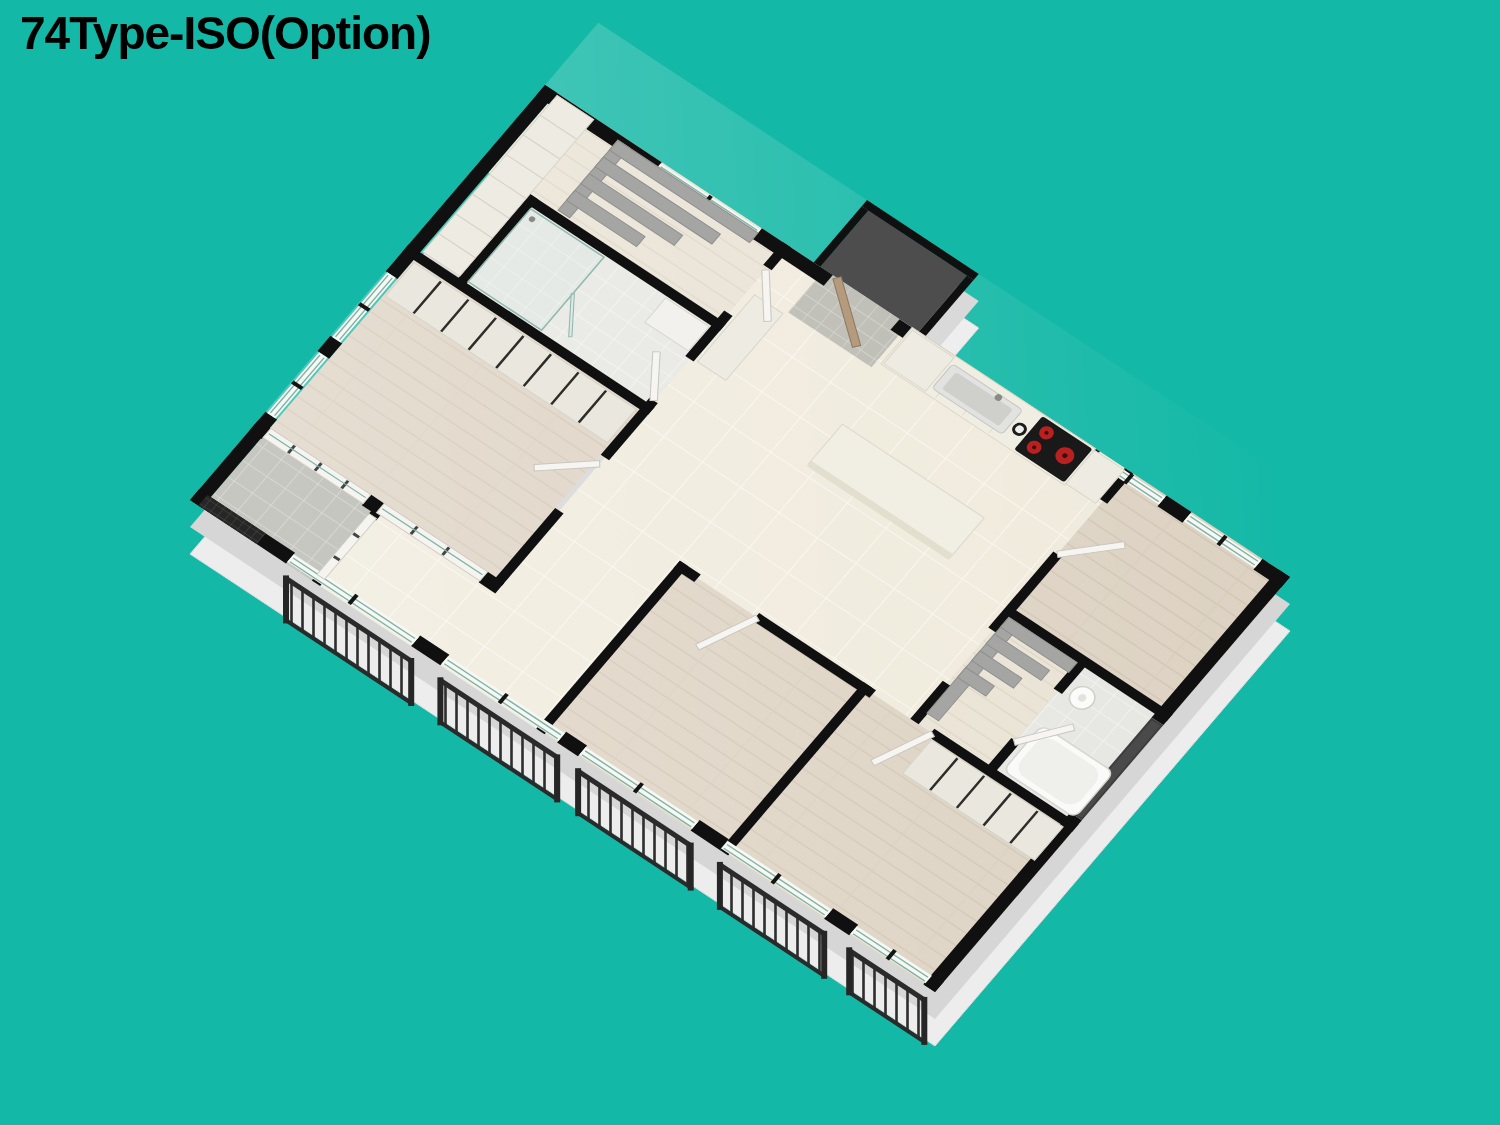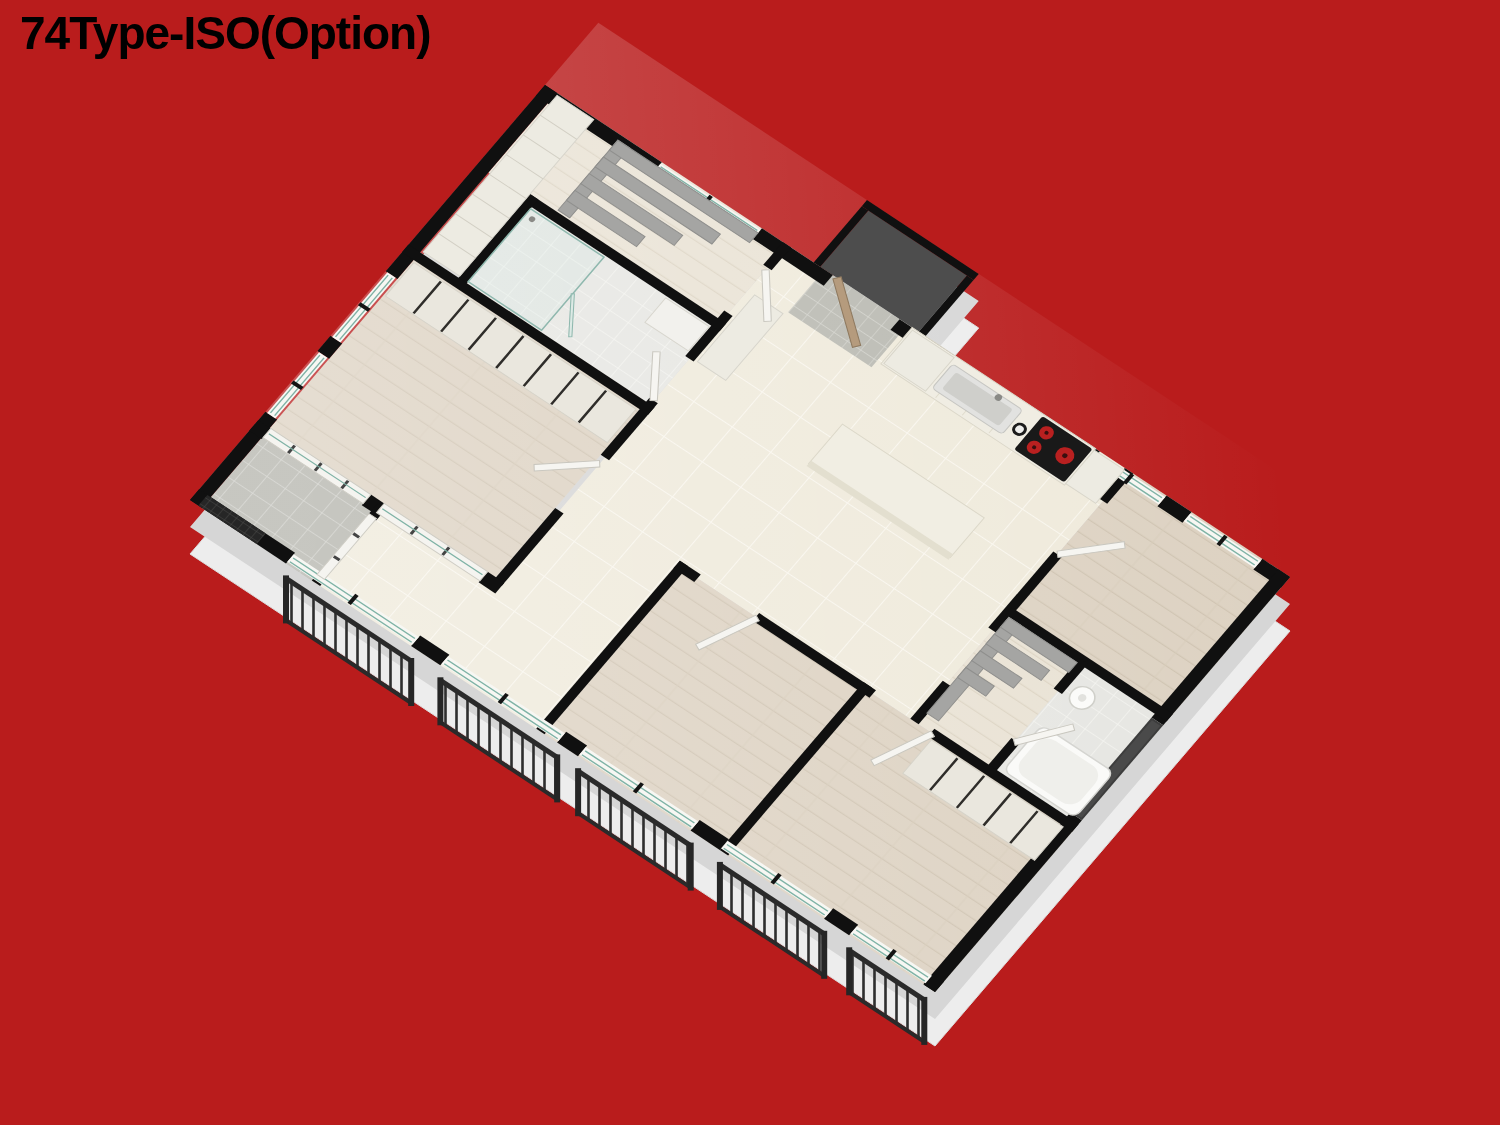--- a/index.html
+++ b/index.html
@@ -1,17 +1,17 @@
 <!DOCTYPE html>
 <html><head>
 <meta charset="utf-8">
 <title>74Type-ISO(Option)</title>
 <style>
   html,body{margin:0;padding:0;background:#ffffff;}
-  .page{position:relative;width:1500px;height:1125px;background:#b91c1c;overflow:hidden;
+  .page{position:relative;width:1500px;height:1125px;background:#14b8a6;overflow:hidden;
         font-family:"Liberation Sans","DejaVu Sans",sans-serif;}
   .plan-title{position:absolute;left:20px;top:6px;margin:0;font-size:46px;font-weight:bold;
         letter-spacing:-1px;color:#000;font-family:"Liberation Sans","DejaVu Sans",sans-serif;}
   svg{position:absolute;left:0;top:0;}
 </style>
 </head>
 <body>
 
 <div class="page">
 

